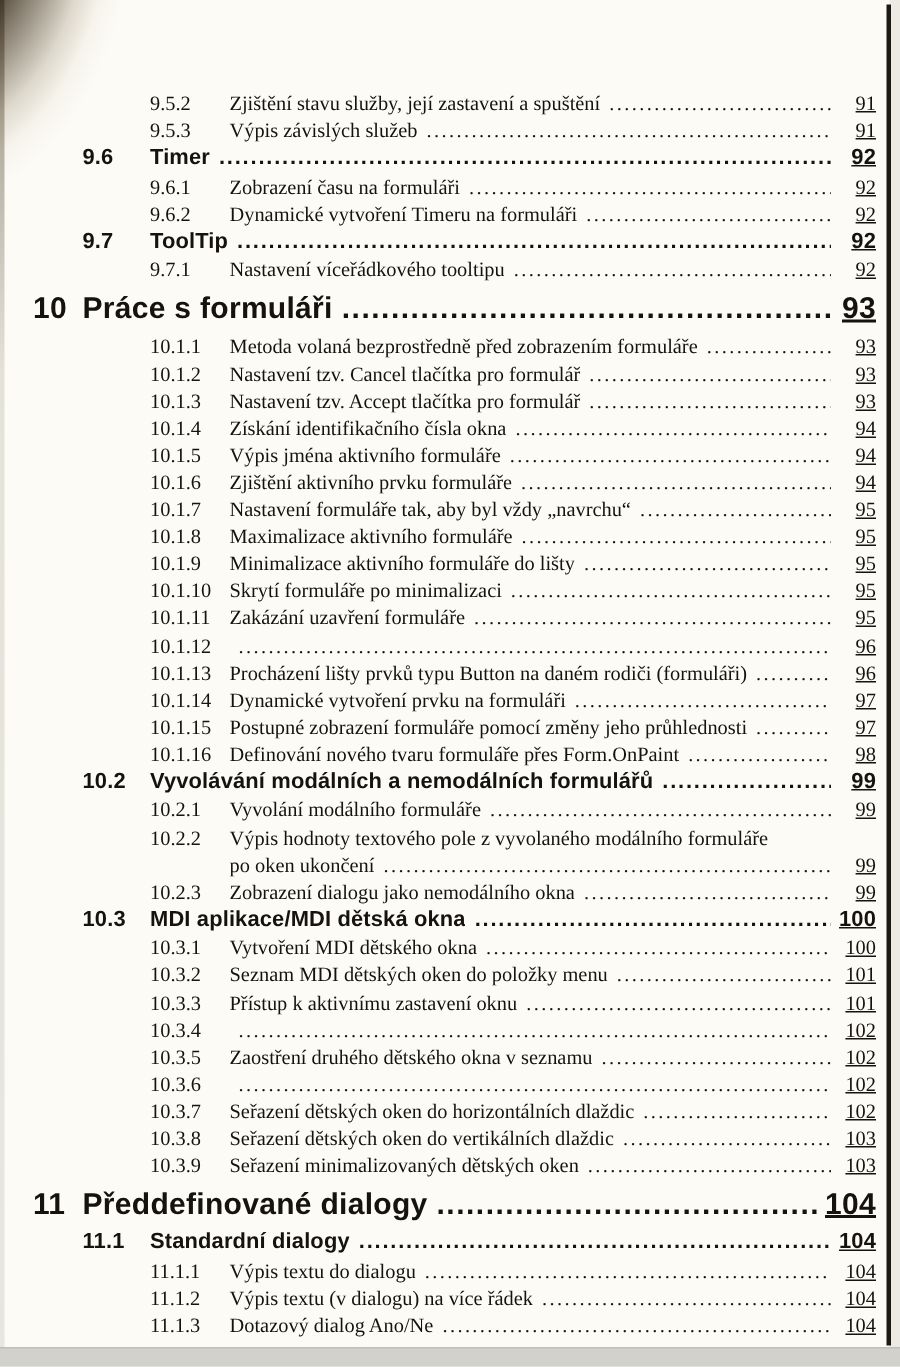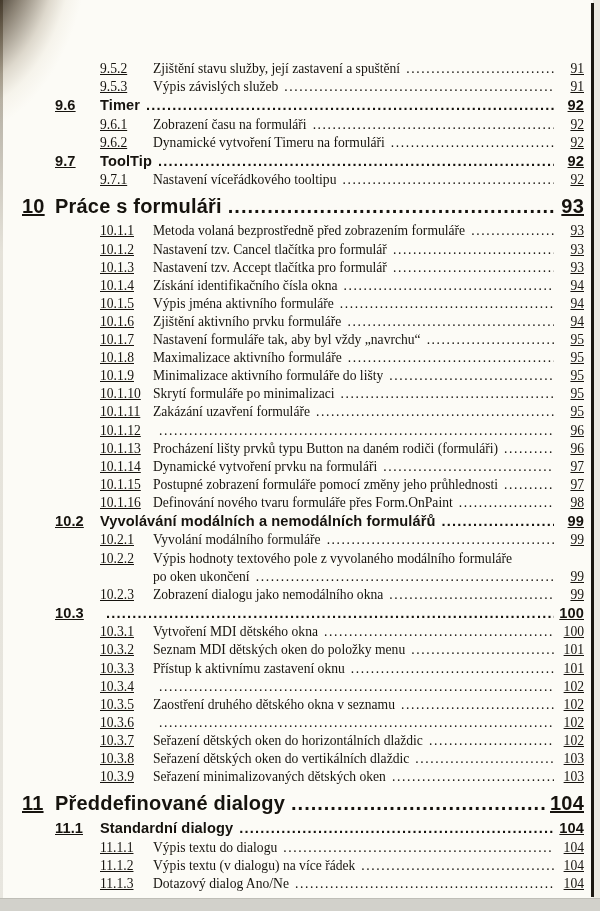--- a/index.html
+++ b/index.html
@@ -41,21 +41,21 @@
   .corner-shadow {
     position:absolute; top:0; left:0; width:170px; height:250px;
     background:radial-gradient(ellipse 150px 230px at -45px -70px,
       rgba(28,20,10,0.97) 32%, rgba(62,48,28,0.6) 52%,
       rgba(130,112,80,0.25) 70%, rgba(190,175,140,0.1) 80%, transparent 90%);
     z-index:7; pointer-events:none;
   }
   
   .toc { position:absolute; top:60px; left:0; width:600px; z-index:2; }
   .row { display:flex; align-items:baseline; padding-right:16px; }
-  .row .num { flex:0 0 auto;text-decoration:underline; }
+  .row .num { flex:0 0 auto; }
   .row .title { white-space:nowrap; flex:0 1 auto; overflow:hidden; }
   .row .leader {
     flex:1 1 0; overflow:hidden; white-space:nowrap;
     margin:0 3px 0 6px; min-width:8px;
   }
   .row .leader::after {
     content:"......................................................................................................................................................";
     letter-spacing:1.6px;
   }
   .row .pagenum { flex:0 0 auto; min-width:27px; text-align:right;text-decoration:underline; }
@@ -266,20 +266,21 @@
     <span class="pagenum">99</span>
   </div>
       <div class="row item">
     <span class="num">10.2.3</span>
     <span class="title">Zobrazení dialogu jako nemodálního okna</span>
     <span class="leader"></span>
     <span class="pagenum">99</span>
   </div>
       <div class="row section">
     <span class="num">10.3</span>
+    <span class="title">MDI aplikace/MDI dětská okna</span>
     <span class="leader"></span>
     <span class="pagenum">100</span>
   </div>
       <div class="row item">
     <span class="num">10.3.1</span>
     <span class="title">Vytvoření MDI dětského okna</span>
     <span class="leader"></span>
     <span class="pagenum">100</span>
   </div>
       <div class="row item">

